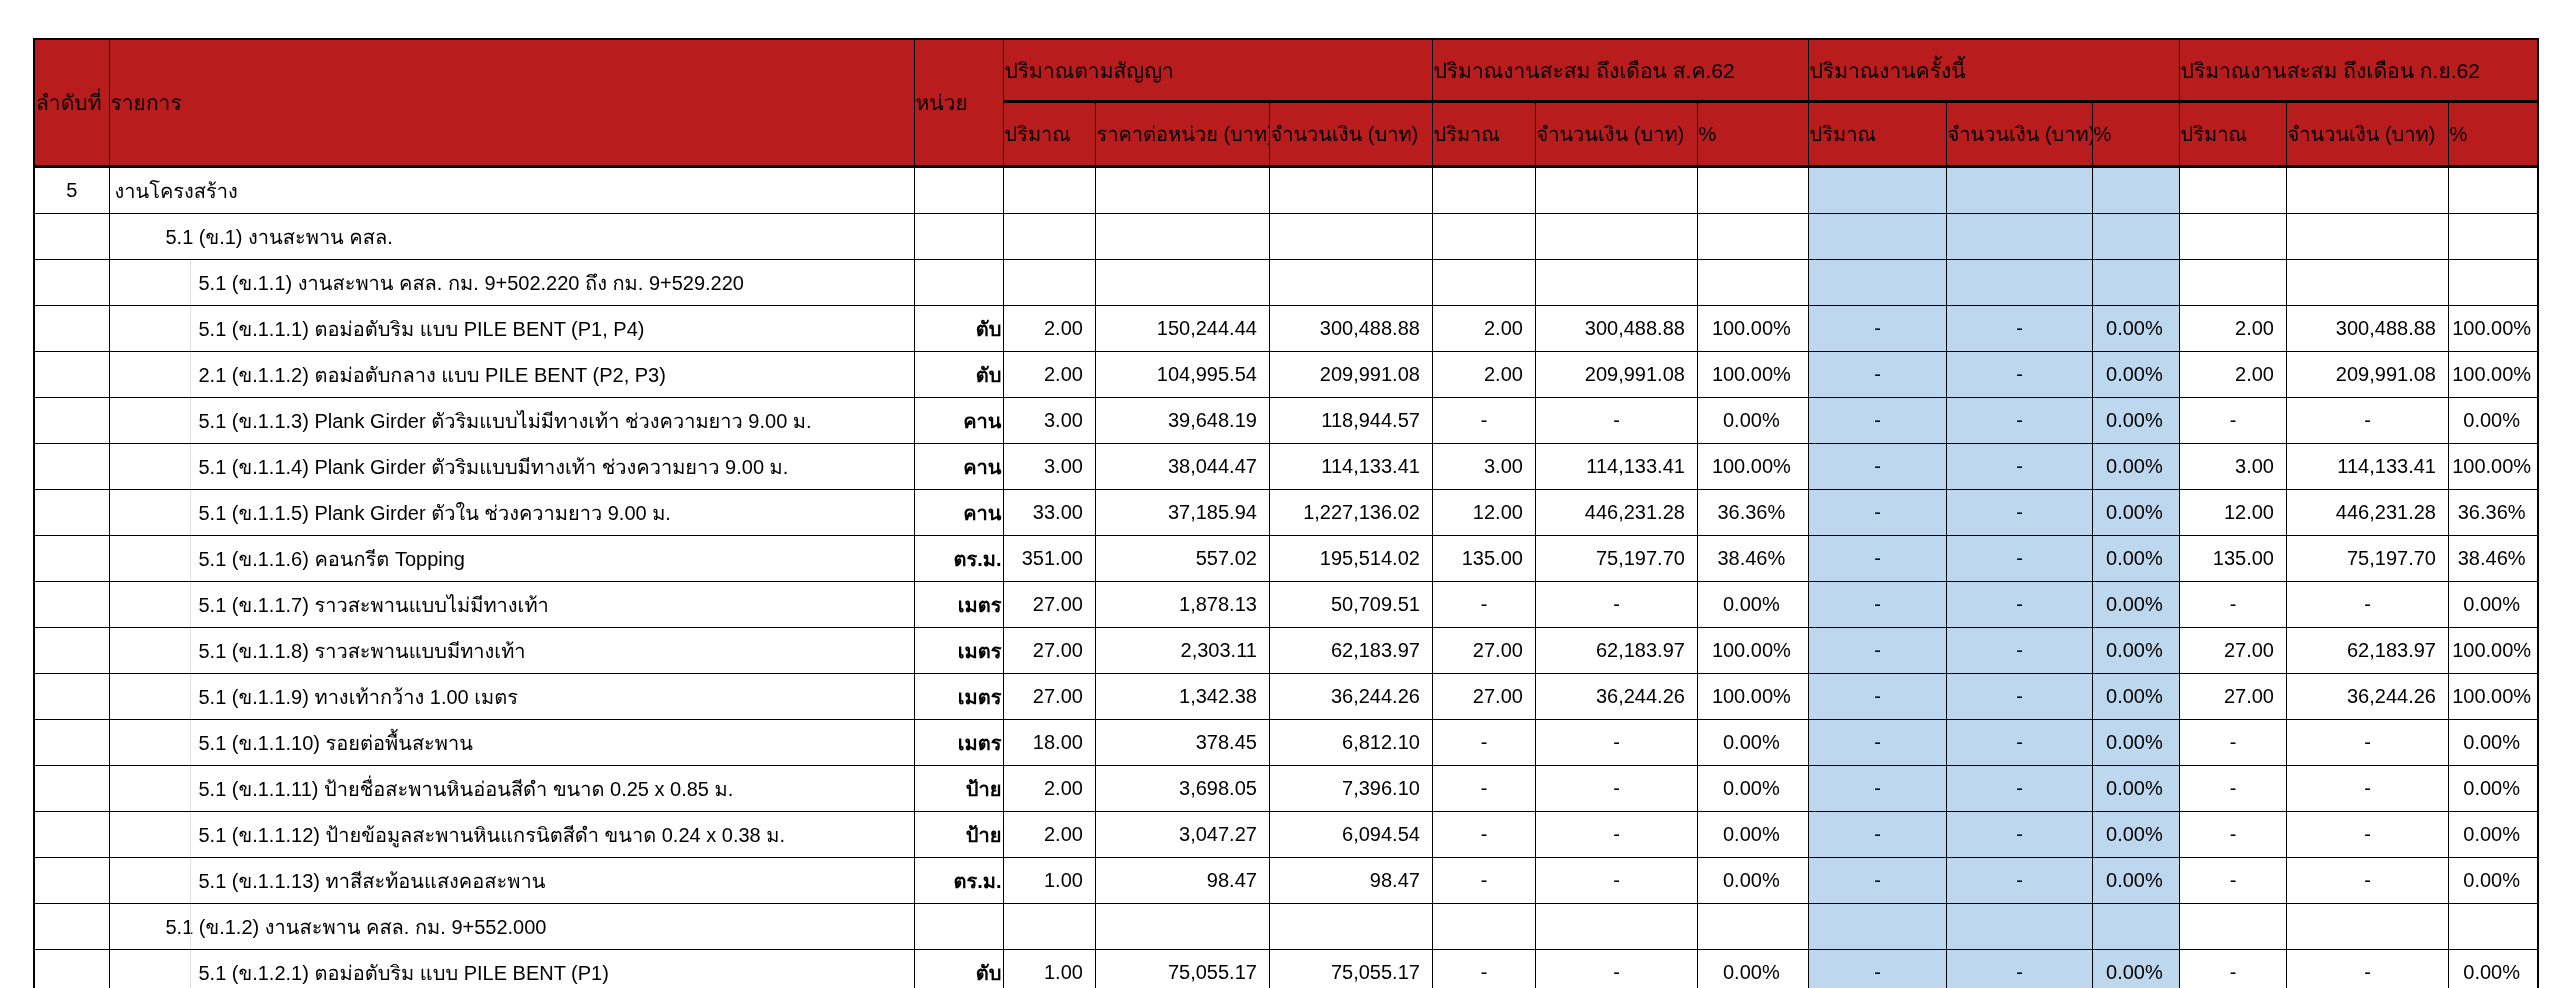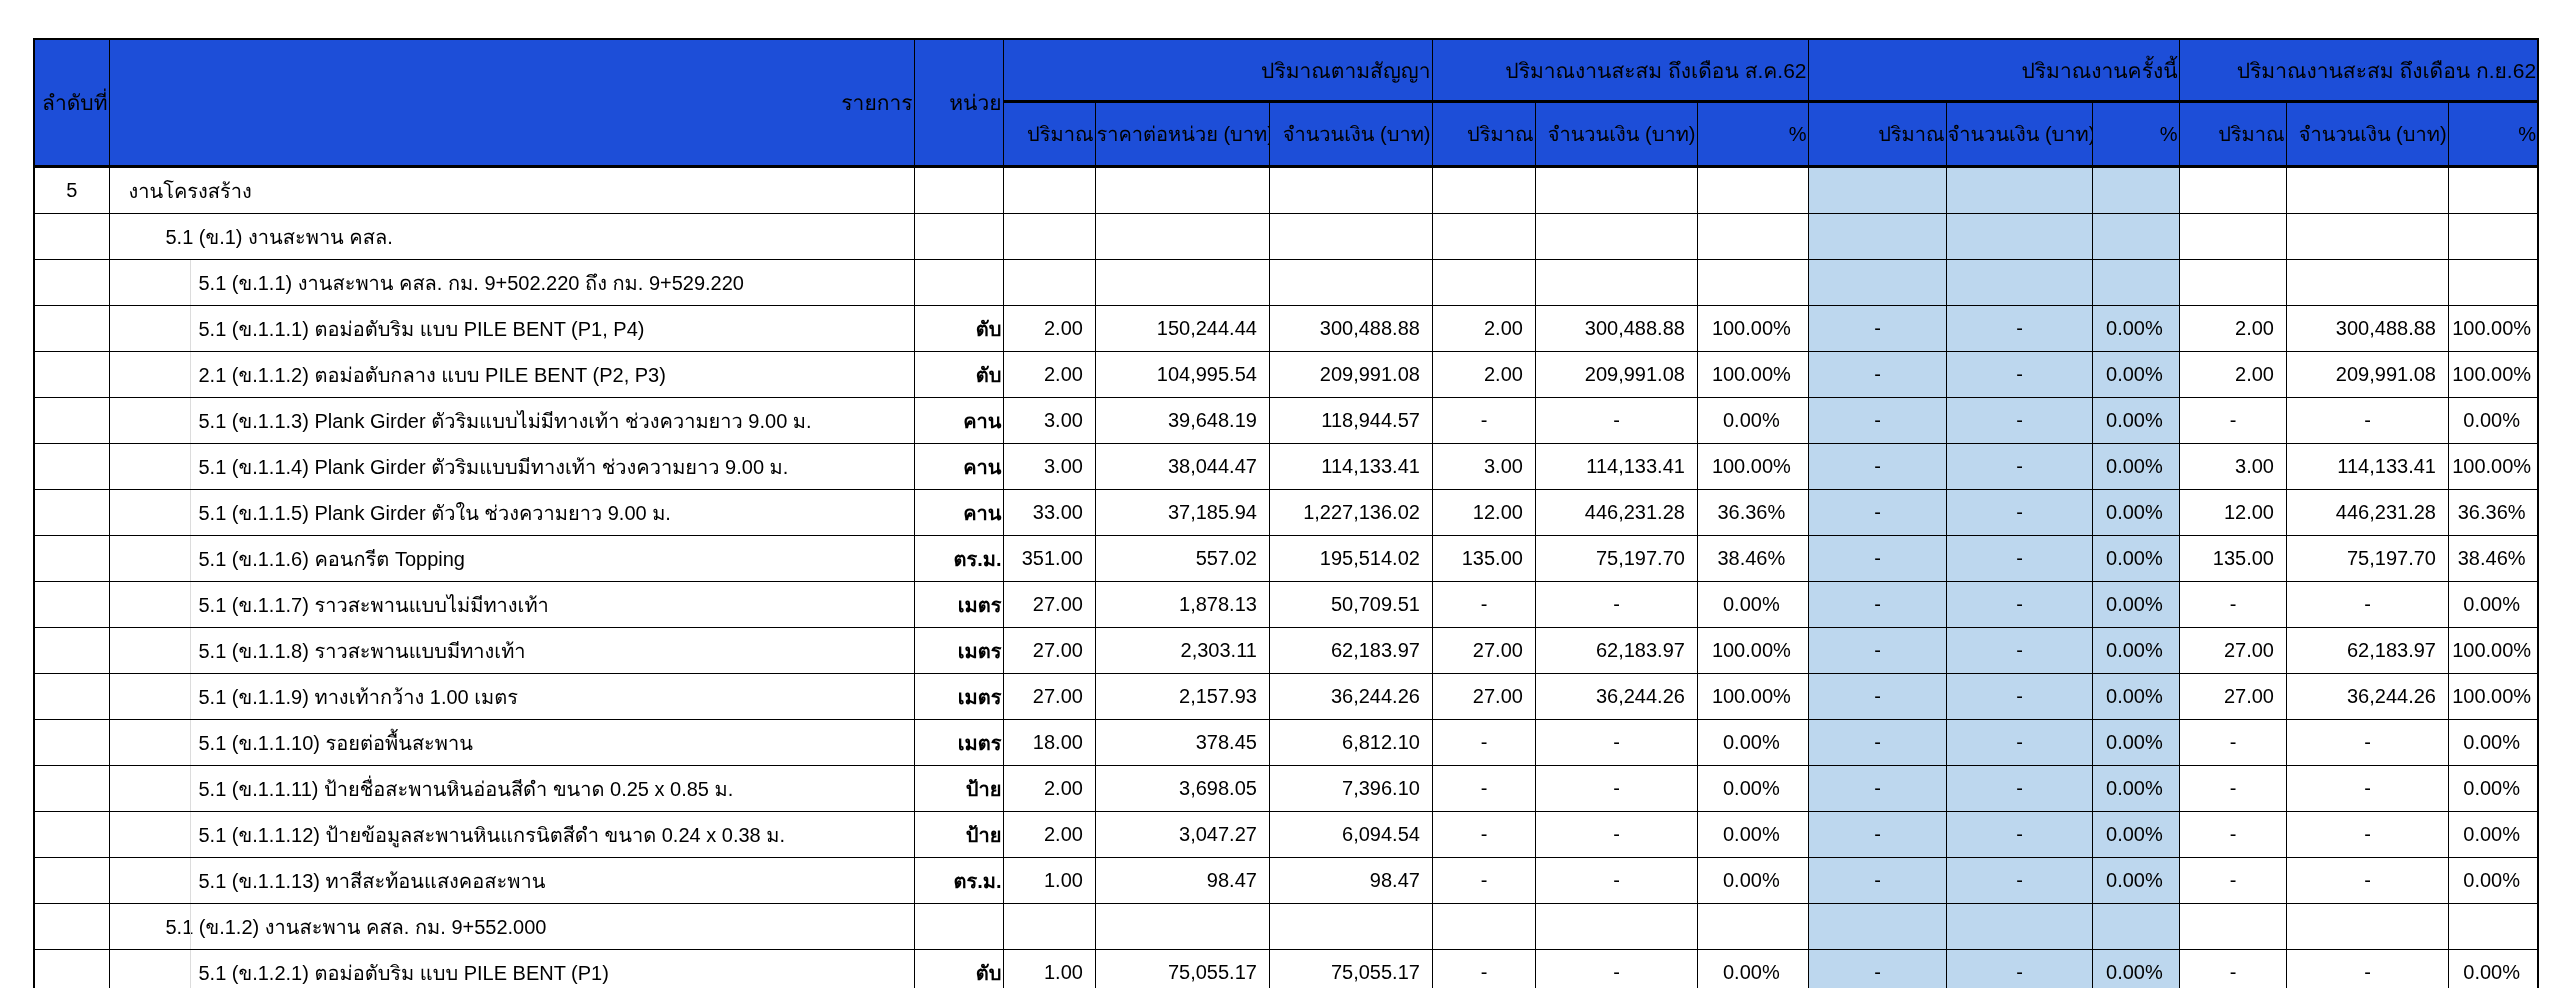--- a/index.html
+++ b/index.html
@@ -7,30 +7,30 @@
     width:2576px;height:989px;position:relative;overflow:hidden;
     font-family:"Liberation Sans","DejaVu Sans",sans-serif;color:#000;
   }
   table.report{
     position:absolute;left:33px;top:38px;width:2505px;
     border-collapse:collapse;table-layout:fixed;
     border:2.5px solid #000;
   }
   th,td{border:1.7px solid #000;overflow:hidden;white-space:nowrap;}
   thead th{
-    background:#1d4ed8;font-weight:normal;text-align:right;vertical-align:middle;
+    background:#b91c1c;font-weight:normal;text-align:left;vertical-align:middle;
     font-size:20px;
     margin-top:28px;
   }
   thead tr.tier1 th{height:58px;font-size:21px;border-bottom-width:3.3px;}
   thead tr.tier2 th{height:60px;border-bottom-width:3.3px;}
   thead th.span2{border-bottom-width:3.3px;}
   tbody td{height:43px;vertical-align:middle;font-size:20px;background:#fff;}
   td.c-no{text-align:center;}
-  td.c-item{text-align:left;padding-left:19px;position:relative;}
+  td.c-item{text-align:left;padding-left:5px;position:relative;}
   td.c-item.ind1{padding-left:56px;}
   td.c-item.ind2{padding-left:89px;}
   td.c-item.gridline::after{
     content:"";position:absolute;left:80px;top:0;bottom:0;width:1.7px;background:#DCDCDC;
   }
   td.c-unit{text-align:right;font-weight:bold;}
   td.c-num{text-align:right;padding-right:11.6px;}
   td.c-pct{text-align:center;padding-right:3.3px;}
   td.blue{background:#BDD7EE;}
   td.dash{text-align:center;padding-right:0;}
@@ -267,21 +267,21 @@
         <td class="c-pct blue">0.00%</td>
         <td class="c-num">27.00</td>
         <td class="c-num">62,183.97</td>
         <td class="c-pct">100.00%</td>
       </tr>
       <tr>
         <td class="c-no"></td>
         <td class="c-item ind2 gridline">5.1 (ข.1.1.9)  ทางเท้ากว้าง 1.00 เมตร</td>
         <td class="c-unit">เมตร</td>
         <td class="c-num">27.00</td>
-        <td class="c-num">2,157.93</td>
+        <td class="c-num">1,342.38</td>
         <td class="c-num">36,244.26</td>
         <td class="c-num">27.00</td>
         <td class="c-num">36,244.26</td>
         <td class="c-pct">100.00%</td>
         <td class="c-num blue dash">-</td>
         <td class="c-num blue dash">-</td>
         <td class="c-pct blue">0.00%</td>
         <td class="c-num">27.00</td>
         <td class="c-num">36,244.26</td>
         <td class="c-pct">100.00%</td>

